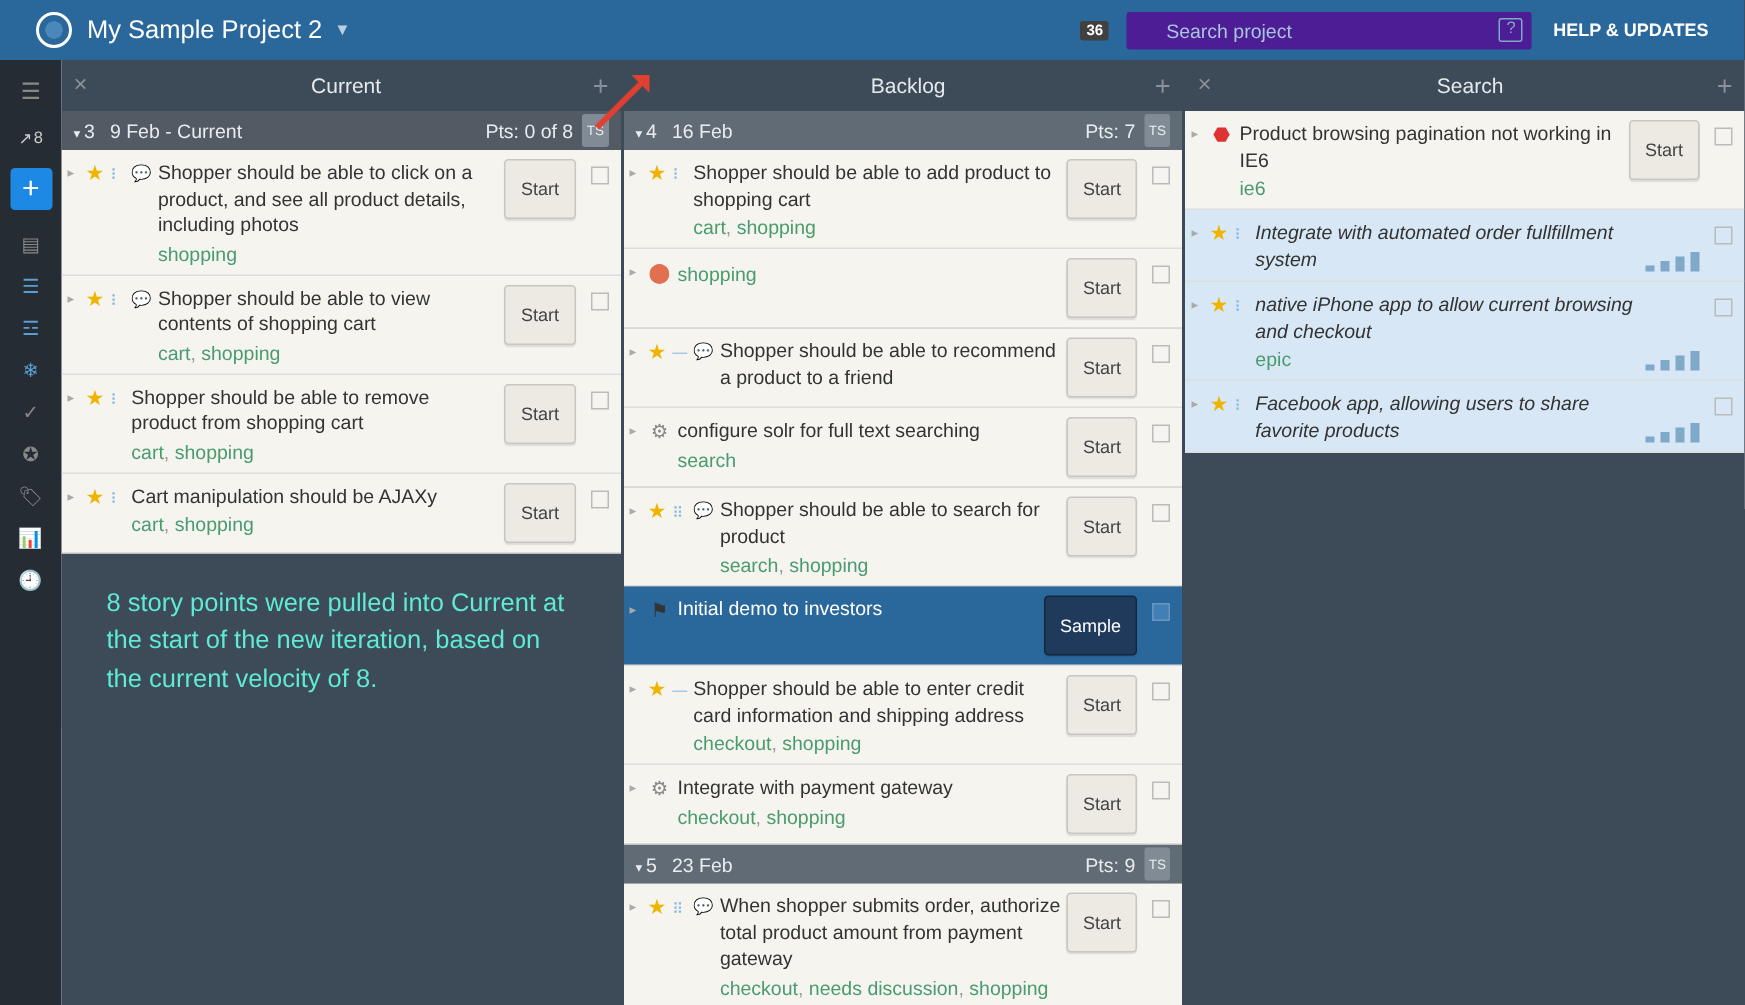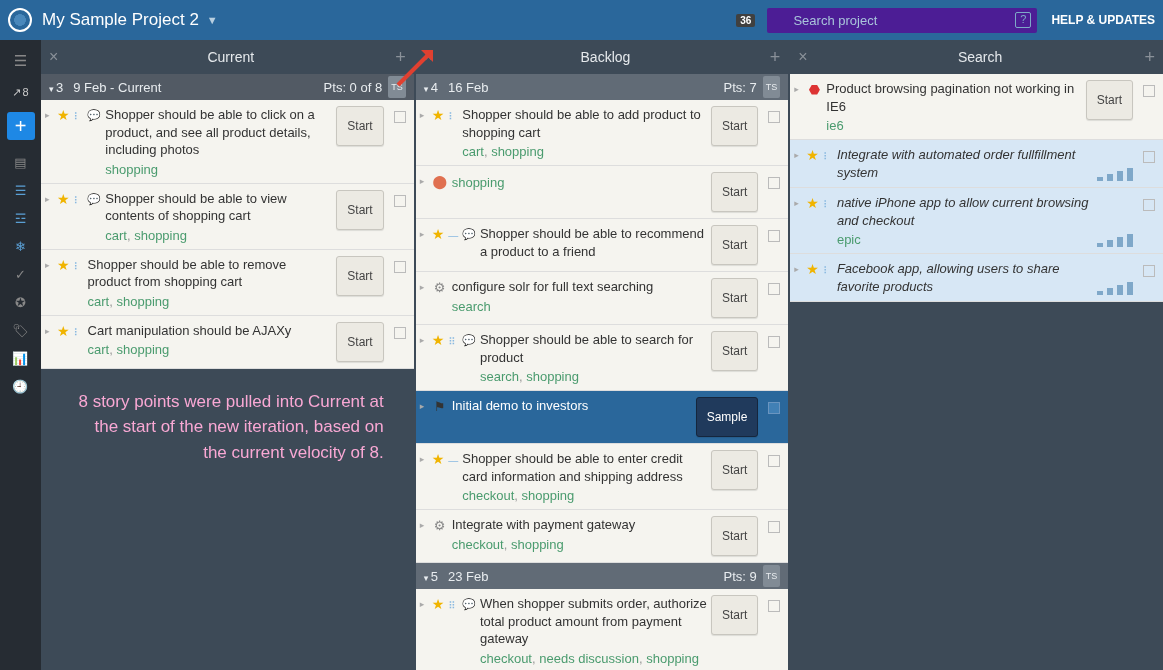--- a/index.html
+++ b/index.html
@@ -1,17 +1,17 @@
 <!DOCTYPE html>
 <html><head>
 <meta charset="utf-8">
 <style>
 *{box-sizing:border-box;margin:0;padding:0;font-family:-apple-system,Helvetica,Arial,sans-serif;font-size:13px}
 body{background:#3d4a57;height:670px;width:1163px;overflow:hidden}
-.topbar{height:40px;background:#2a679b;display:flex;align-items:center;color:#fff;padding:0 8px}
+.topbar{height:40px;background:#2a679b;display:flex;align-items:center;color:#fff;padding:0 24px}
 .topbar .logo{width:24px;height:24px;border-radius:50%;background:radial-gradient(circle,#4a88bb 40%,#2a679b 42%);border:2px solid #fff;margin-right:10px;position:relative}
 .topbar .title{font-size:17px;font-weight:500}
 .topbar .caret{color:#b8cfe0;margin-left:8px;font-size:11px}
 .topbar .spacer{flex:1}
 .topbar .badge{background:#404040;color:#fff;font-size:10px;font-weight:bold;padding:1px 4px;border-radius:2px;margin-right:12px}
 .topbar .search{background:#4c1d95;border:none;color:#fff;padding:5px 8px 5px 26px;width:270px;border-radius:2px;position:relative}
 .topbar .searchwrap{position:relative;margin-right:14px}
 .topbar .searchwrap::before{content:"🔍";position:absolute;left:6px;top:4px;font-size:12px;filter:grayscale(1) brightness(1.6)}
 .topbar .searchwrap::after{content:"?";position:absolute;right:6px;top:4px;color:#7ea9c8;font-size:11px;border:1px solid #7ea9c8;width:14px;height:14px;text-align:center;border-radius:2px;line-height:13px}
 .topbar .search::placeholder{color:#a9c5db}
@@ -56,21 +56,21 @@
 .story.blue .stitle,.story .stitle.italic{font-style:italic}
 .story .tags{margin-top:3px;font-size:12px}
 .story .tags .tag{color:#4a9b6e;font-weight:500}
 .story .tags .sep{color:#999}
 .story .btn{background:#eceae3;border:1px solid #c8c6bf;border-radius:3px;padding:3px 10px;font-size:12px;color:#444;height:40px;box-shadow:0 1px 1px rgba(0,0,0,.1);cursor:pointer}
 .story .btn.finish{background:#203a5c;color:#fff;border-color:#15263d}
 .story .chk{width:12px;height:12px;border:1px solid #bbb;margin:5px 2px 0 6px}
 .story.dark .chk{border-color:#6a95c0;background:#4180b5}
 .story .mini{display:flex;gap:4px;align-items:flex-end;margin-top:10px}
 .story .mini i{width:6px;background:#7fa8c9}
-.annot{color:#f9a8d4;font-size:17px;text-align:right;padding:20px 30px;line-height:1.5;background:#3d4a57}
+.annot{color:#5eead4;font-size:17px;text-align:left;padding:20px 30px;line-height:1.5;background:#3d4a57}
 .arrow{position:absolute;top:40px;left:393px;pointer-events:none;z-index:5}
 .arrow svg{width:50px;height:50px}
 </style>
 </head>
 <body>
 
 <div class="topbar">
   <div class="logo"></div>
   <div class="title">My Sample Project 2</div>
   <div class="caret">▼</div>

